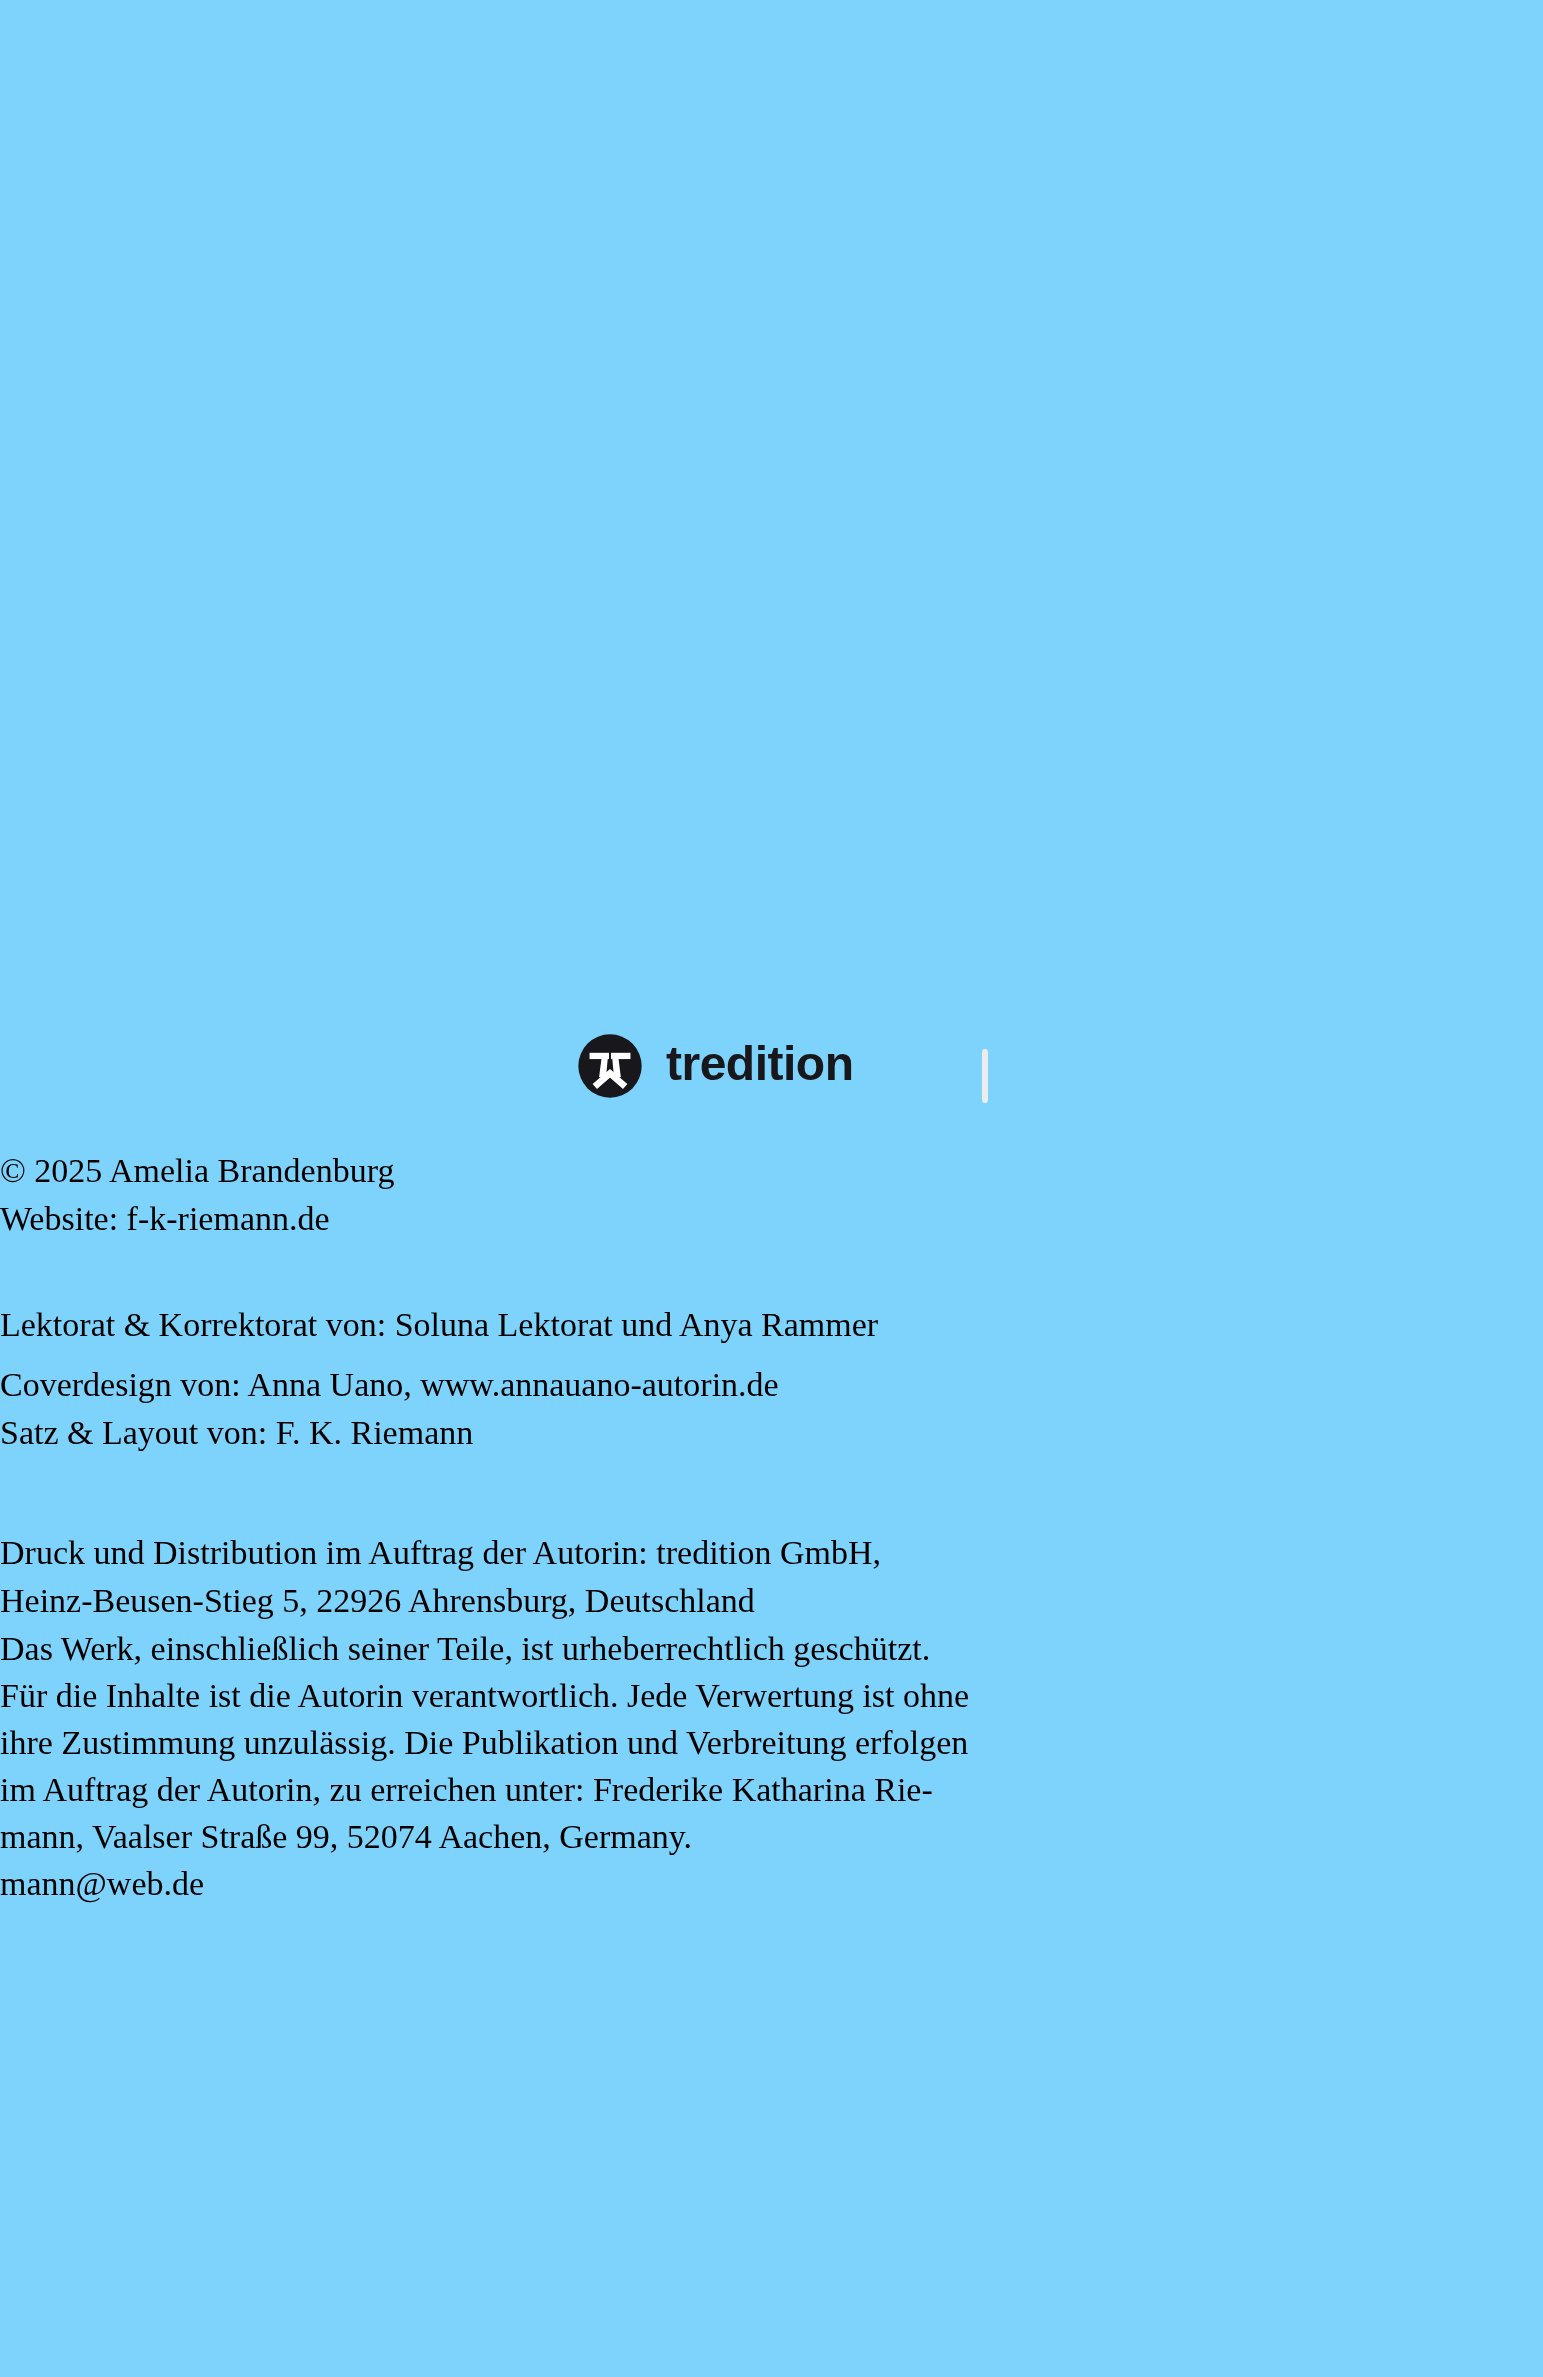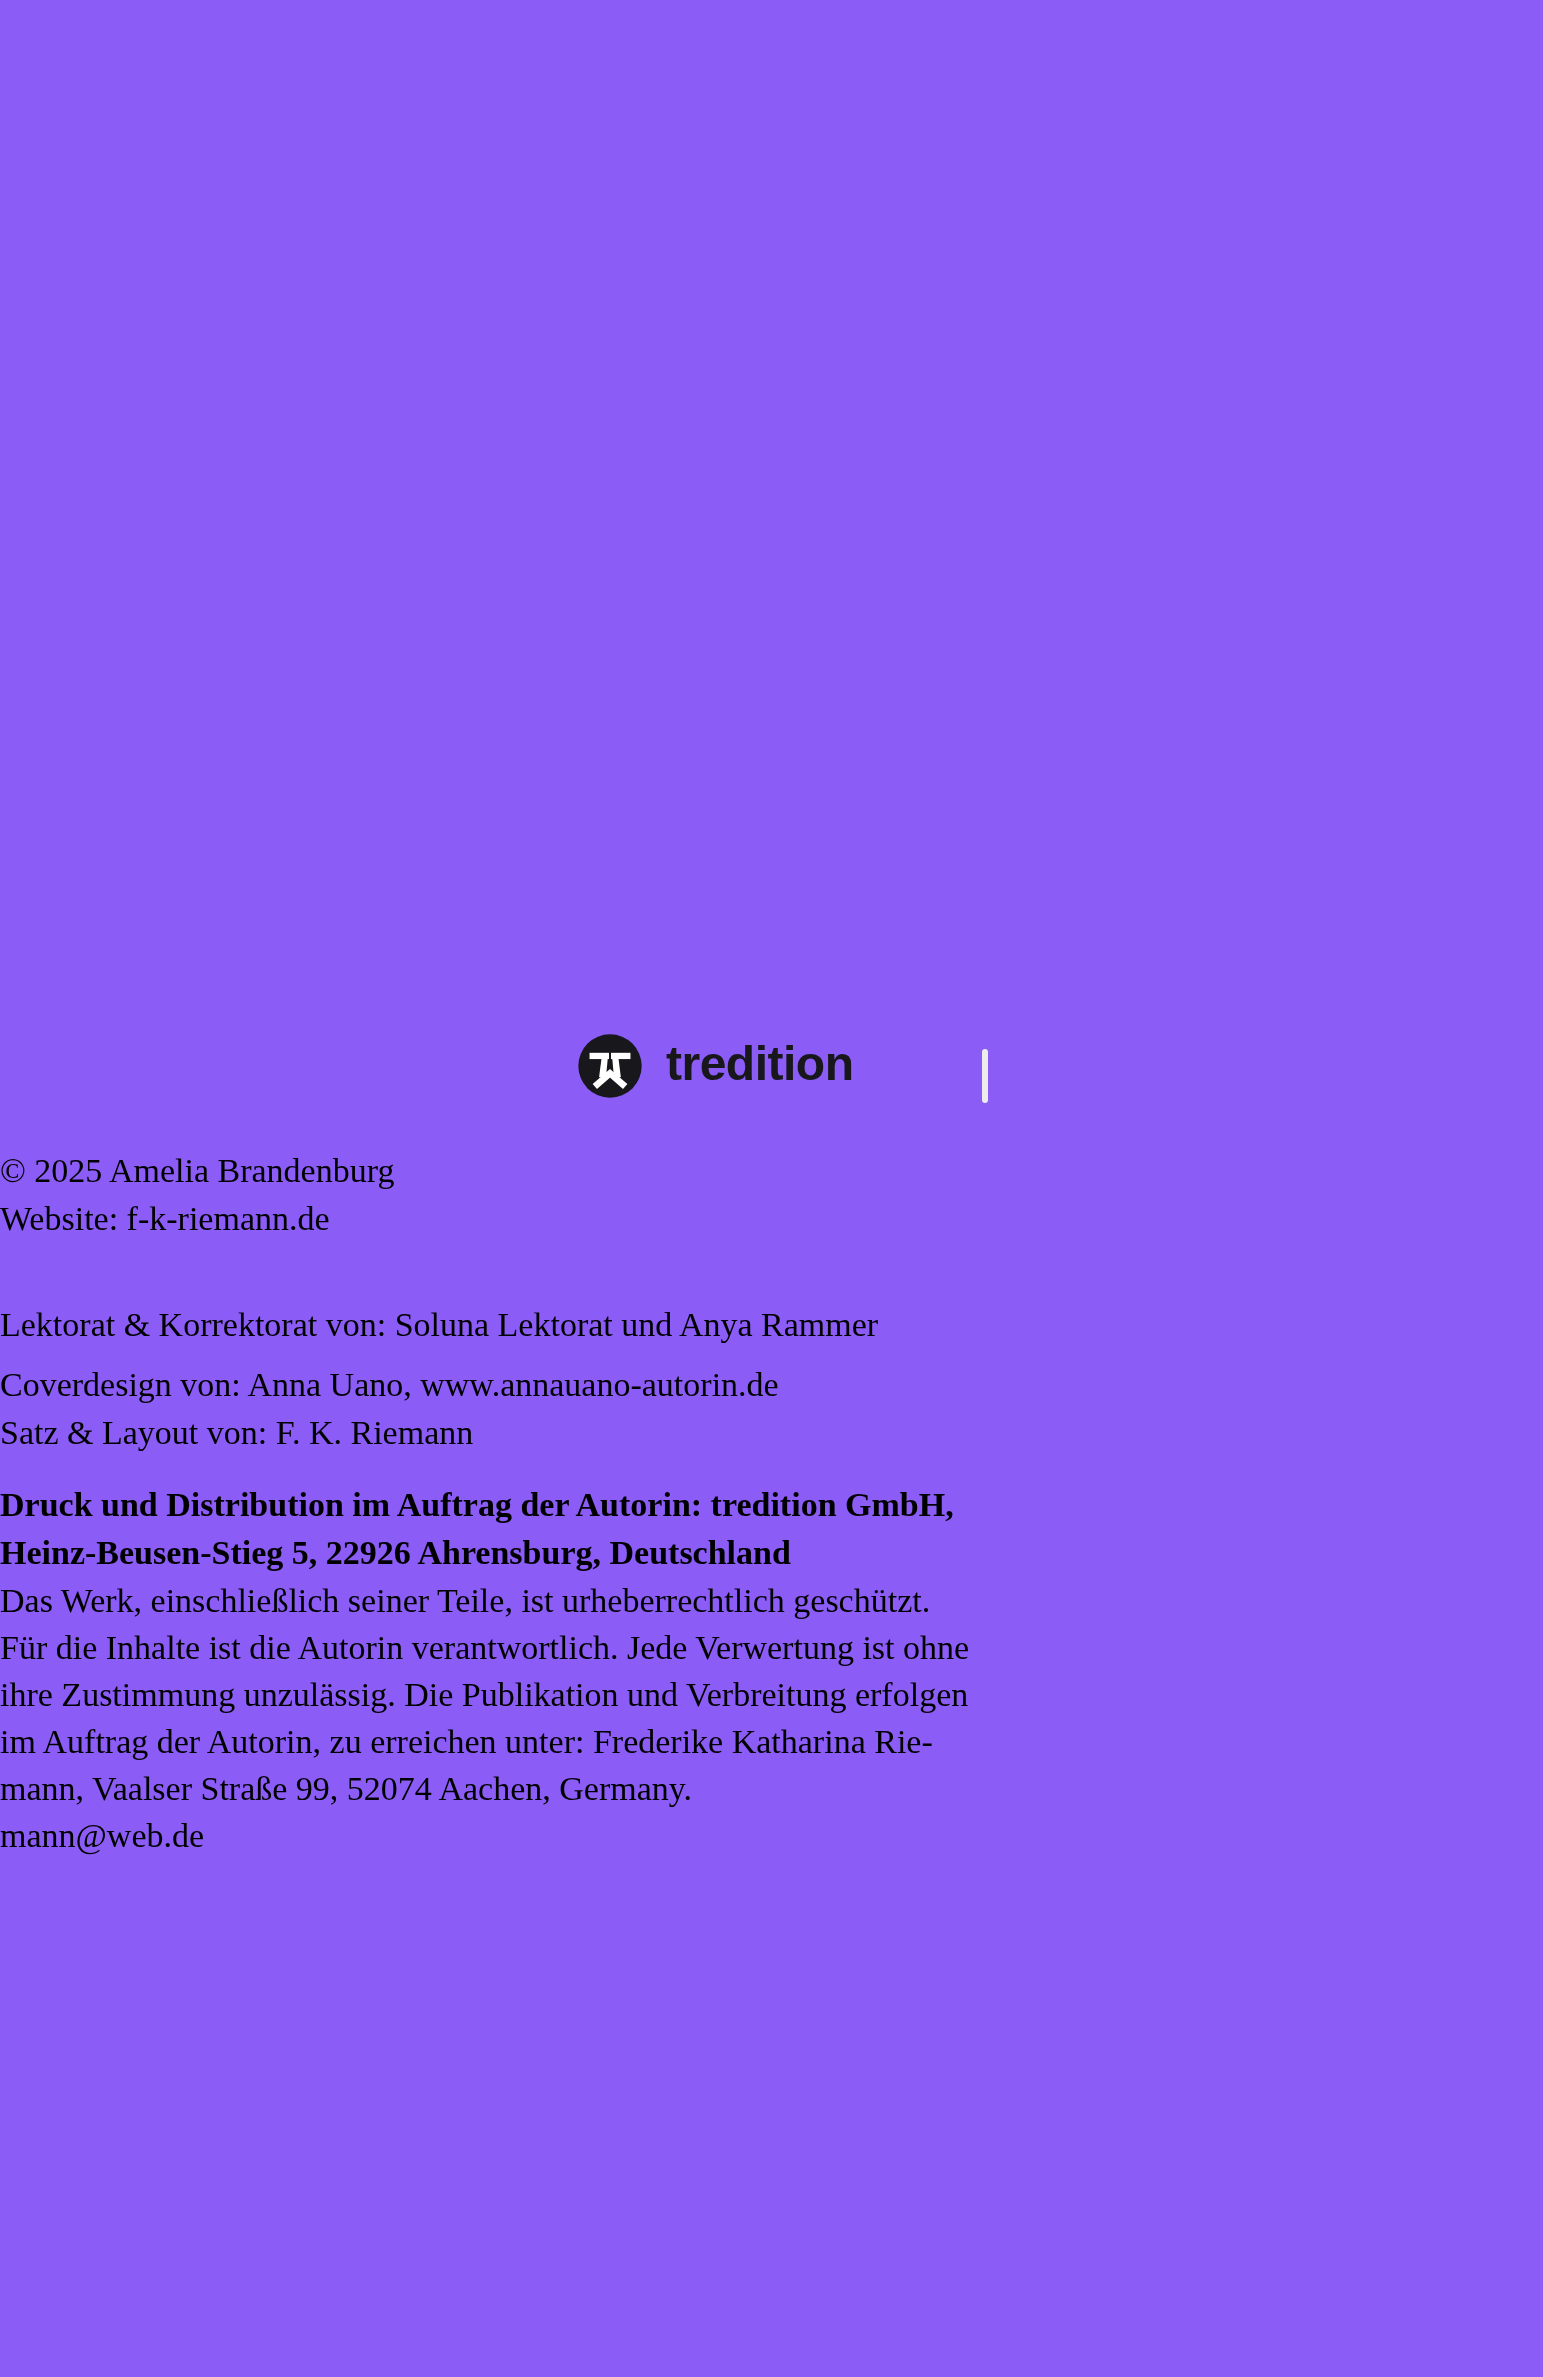--- a/index.html
+++ b/index.html
@@ -4,21 +4,21 @@
 <style>
   html, body {
     margin: 0;
     padding: 0;
     background: #ffffff;
   }
   .page {
     position: relative;
     width: 1543px;
     height: 2377px;
-    background: #8b5cf6;
+    background: #7dd3fc;
     overflow: hidden;
     font-family: "Liberation Serif", serif;
     color: #000000;
   }
 
   
   .logo-row {
     position: absolute;
     top: 1033px;
     left: 577px;
@@ -58,21 +58,21 @@
     width: 100%;
     font-size: 34px;
     line-height: 48px;
   }
   .text-stack .line {
     white-space: nowrap;
   }
   .p-website   { }
   .p-lektorat  { margin-top: 58px; }
   .p-cover     { margin-top: 12px; }
-  .p-print     { margin-top: 24px; font-weight: bold; }
+  .p-print     { margin-top: 72px; }
   .p-legal     { line-height: 47px; }
 </style>
 </head>
 <body>
 
 <div class="page">
 
   <div class="logo-row">
     <svg class="logo-mark" viewBox="0 0 100 100" aria-hidden="true">
       <circle cx="50" cy="50" r="48" fill="#17171c"></circle>

